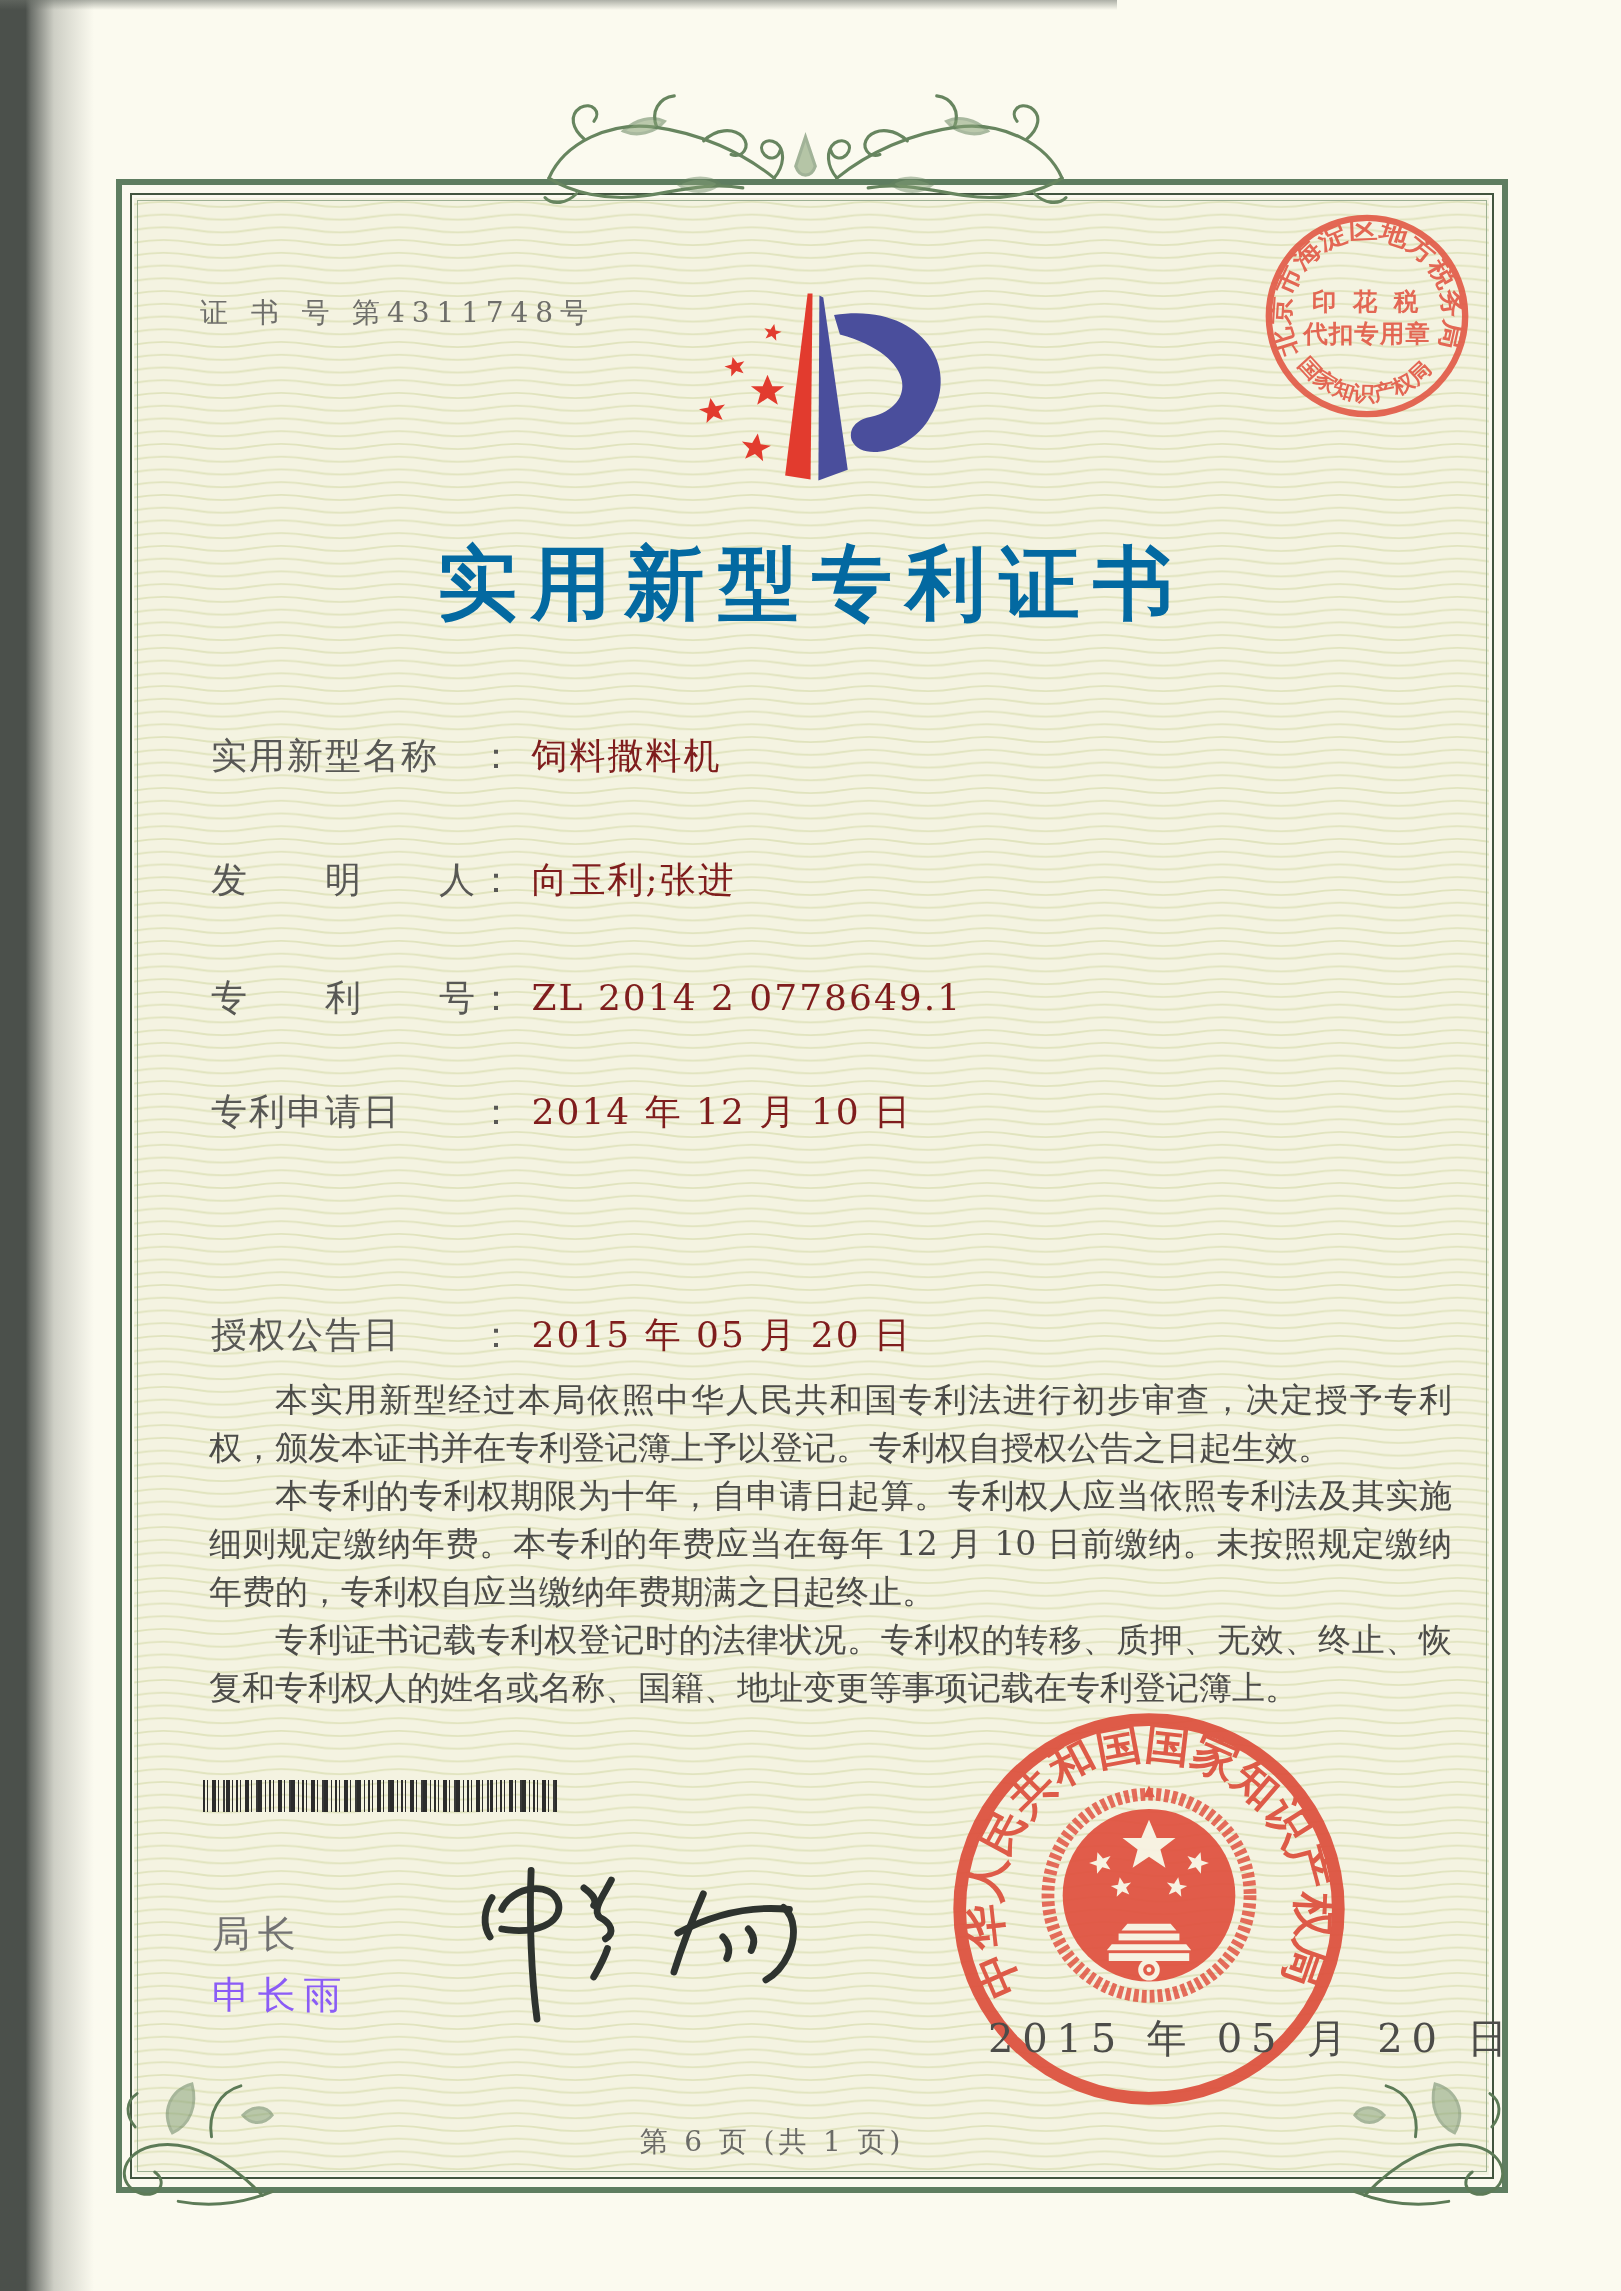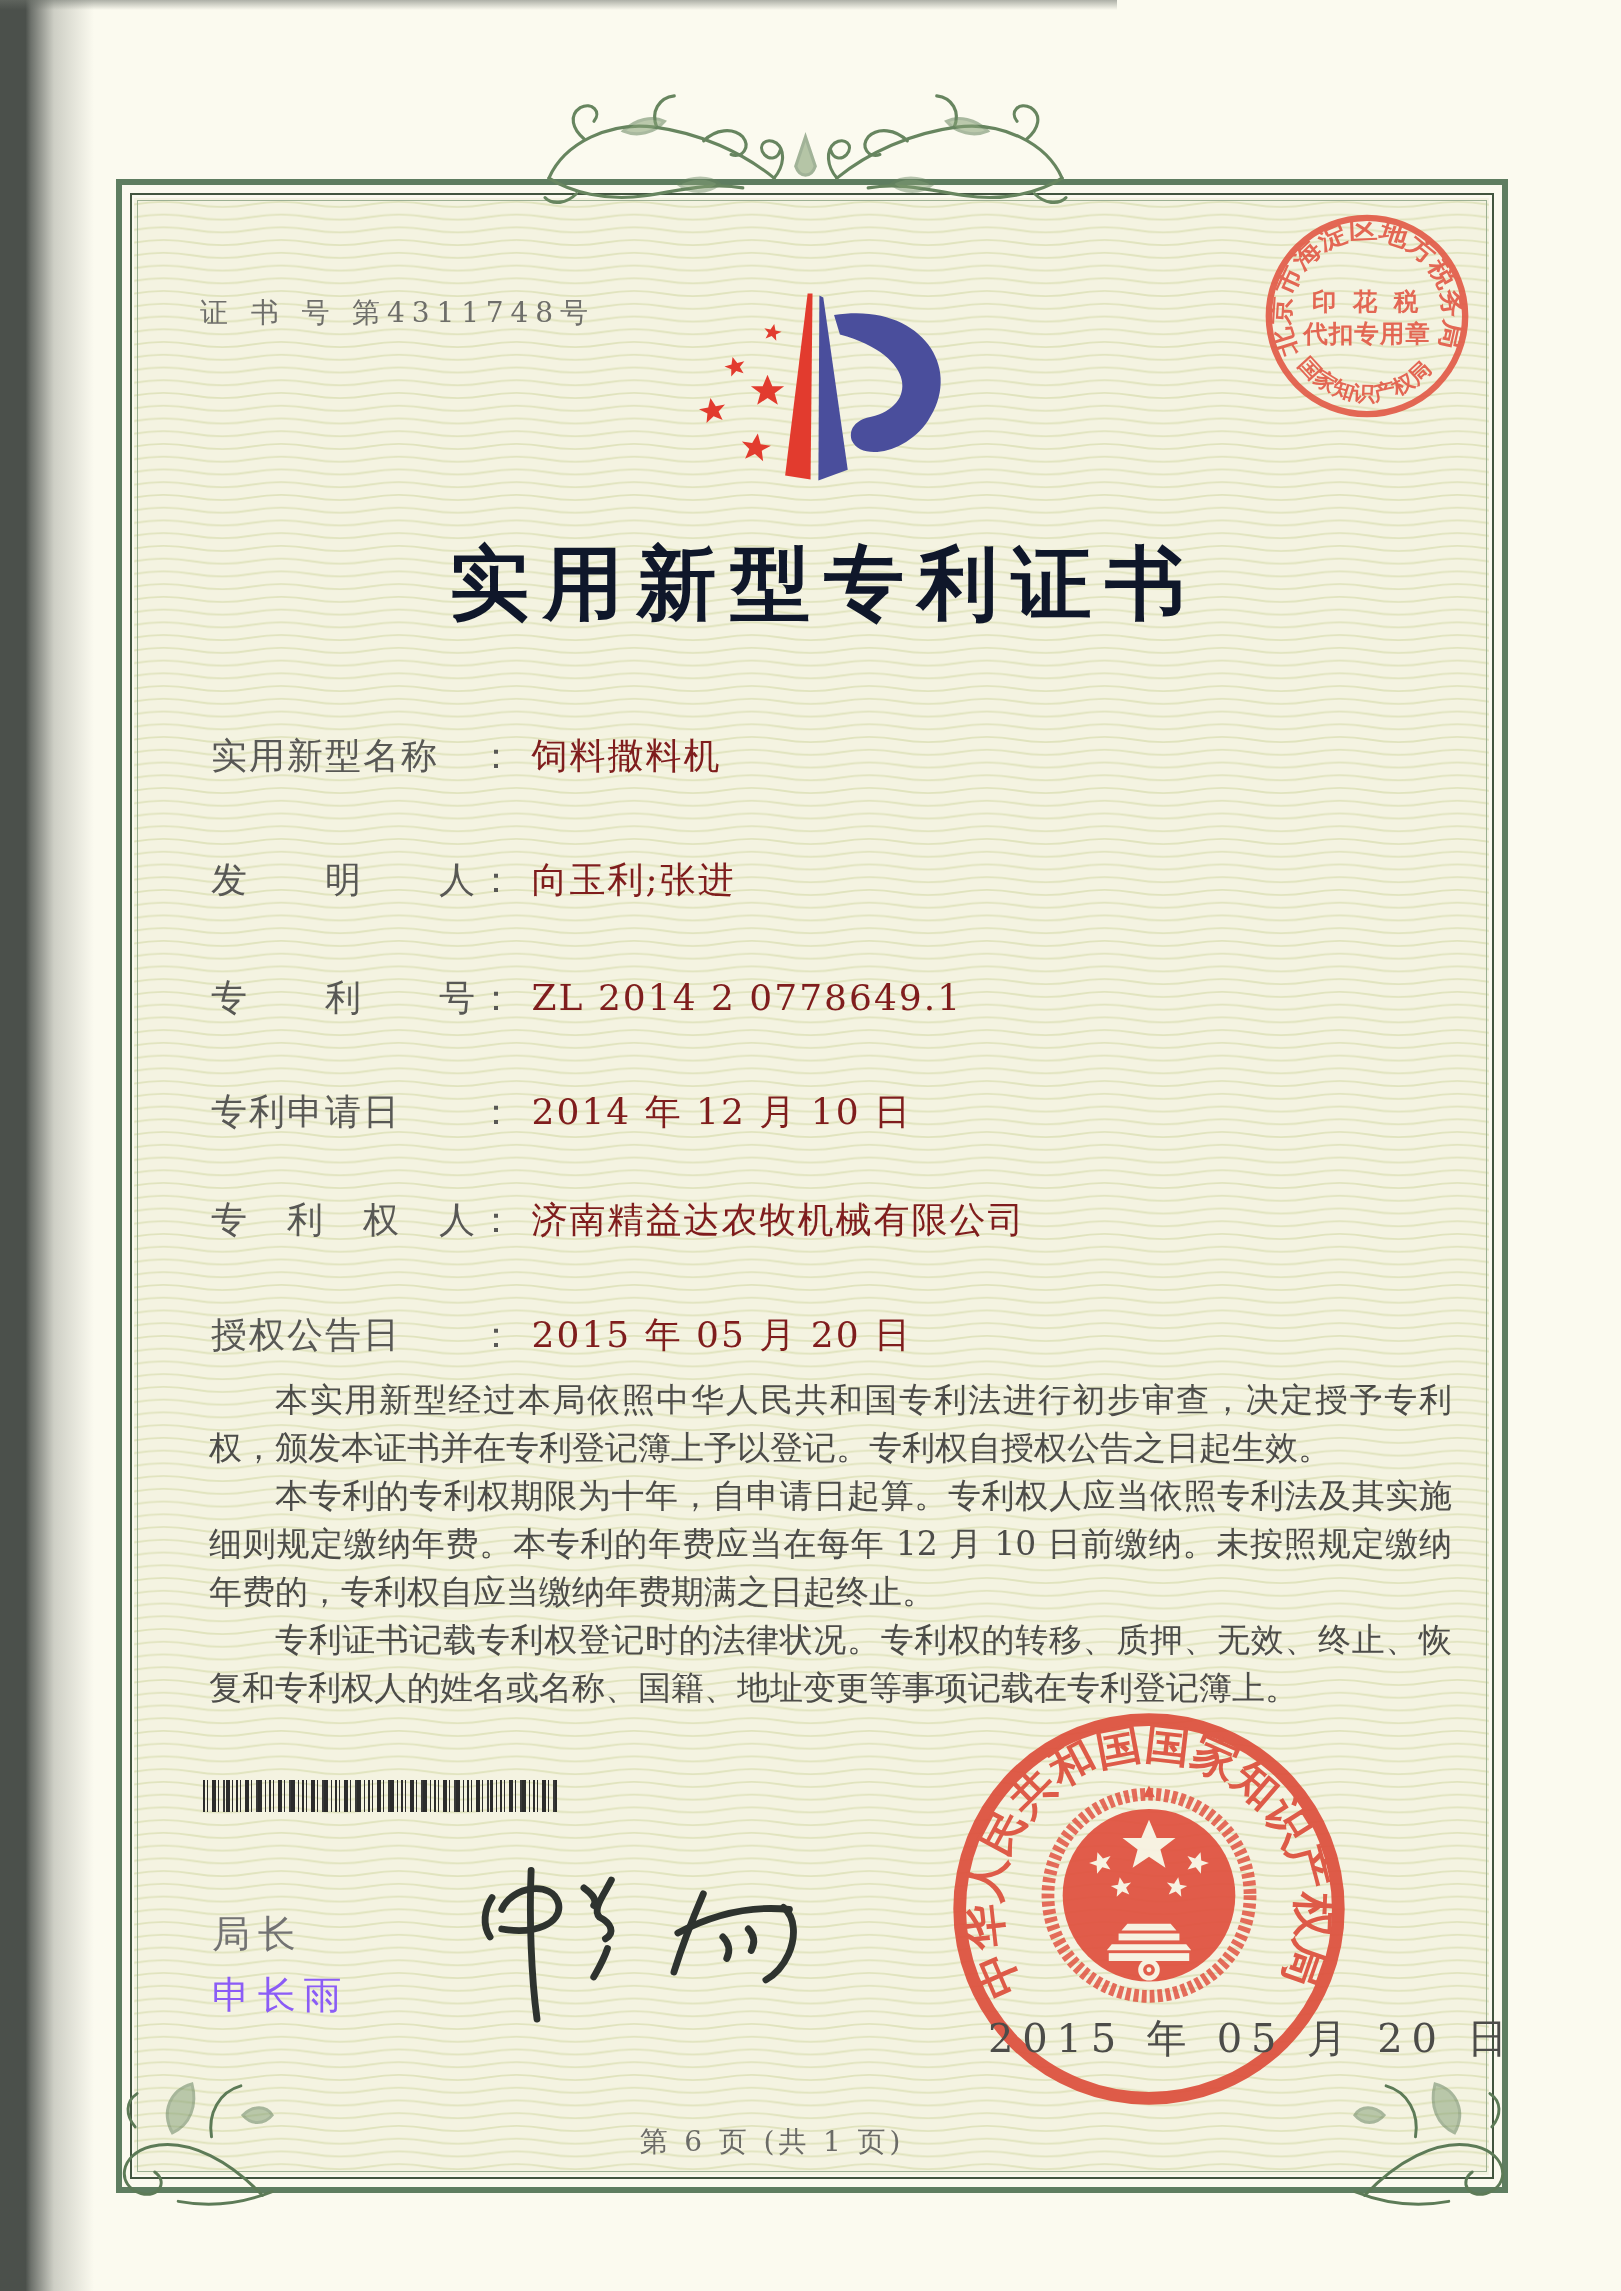--- a/index.html
+++ b/index.html
@@ -23,21 +23,21 @@
   .frame::before{content:"";position:absolute;inset:7.8px;border:2.9px solid #42553f;}
   .frame::after{content:"";position:absolute;inset:14.7px;border:1px solid #9cb092;}
   .guilloche{position:absolute;left:134px;top:198px;z-index:1;}
 
   .ornament{position:absolute;z-index:4;}
 
   
   .cert-no{position:absolute;left:200px;top:294px;font-size:28px;letter-spacing:6.9px;
     color:#6e6e6a;z-index:5;}
   .title{position:absolute;left:116px;top:531px;width:1392px;text-align:center;
-    font-size:80px;font-weight:700;letter-spacing:13.7px;color:#0f172a;z-index:5;padding-left:12px;}
+    font-size:80px;font-weight:700;letter-spacing:13.7px;color:#0369a1;z-index:5;}
 
   .field{position:absolute;left:211px;font-size:36px;color:#585855;z-index:5;white-space:nowrap;}
   .field .lbl{display:inline-block;width:267px;letter-spacing:2px;}
   .field .colon{display:inline-block;margin-right:17.6px;}
   .field .val{letter-spacing:2px;color:#7f1d1d;}
   .f1{top:732px}.f2{top:856px}.f3{top:974px}.f4{top:1088px}.f5{top:1196px}.f6{top:1311px}
 
   .body-text{position:absolute;left:209px;top:1376px;width:1243px;z-index:5;
     font-size:33px;line-height:48px;color:#4c4c49;text-align:justify;}
   .body-text p{margin:0;text-indent:2em;}
@@ -169,23 +169,20 @@
     <span class="lbl">实用新型名称</span><span class="colon">：</span><span class="val">饲料撒料机</span>
   </div>
   <div class="field f2">
     <span class="lbl">发　　明　　人</span><span class="colon">：</span><span class="val">向玉利;张进</span>
   </div>
   <div class="field f3">
     <span class="lbl">专　　利　　号</span><span class="colon">：</span><span class="val">ZL 2014 2 0778649.1</span>
   </div>
   <div class="field f4">
     <span class="lbl">专利申请日</span><span class="colon">：</span><span class="val">2014 年 12 月 10 日</span>
-  </div>
-  <div class="field f5">
-    <span class="lbl">专　利　权　人</span><span class="colon">：</span><span class="val">济南精益达农牧机械有限公司</span>
   </div>
   <div class="field f6">
     <span class="lbl">授权公告日</span><span class="colon">：</span><span class="val">2015 年 05 月 20 日</span>
   </div>
 
   <div class="body-text">
     <p>本实用新型经过本局依照中华人民共和国专利法进行初步审查，决定授予专利权，颁发本证书并在专利登记簿上予以登记。专利权自授权公告之日起生效。</p>
     <p>本专利的专利权期限为十年，自申请日起算。专利权人应当依照专利法及其实施细则规定缴纳年费。本专利的年费应当在每年 12 月 10 日前缴纳。未按照规定缴纳年费的，专利权自应当缴纳年费期满之日起终止。</p>
     <p>专利证书记载专利权登记时的法律状况。专利权的转移、质押、无效、终止、恢复和专利权人的姓名或名称、国籍、地址变更等事项记载在专利登记簿上。</p>
   </div>

